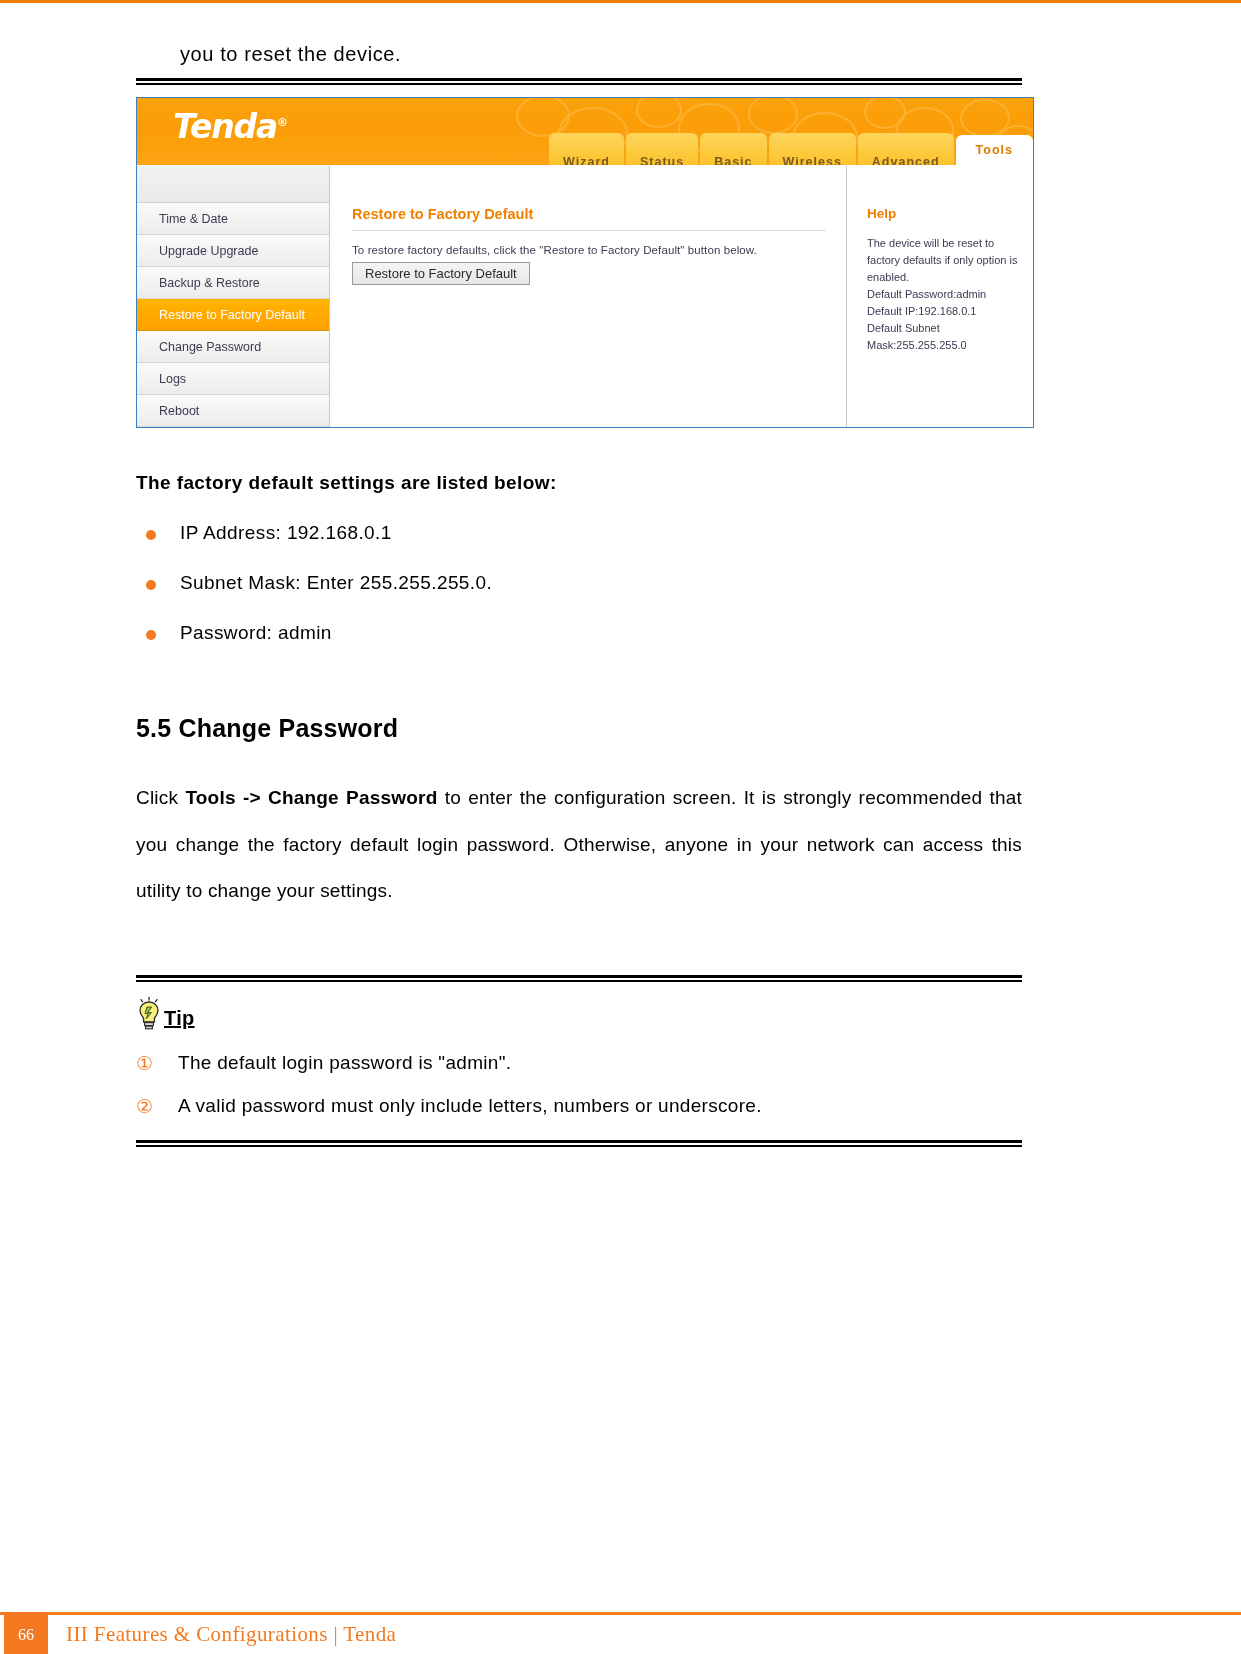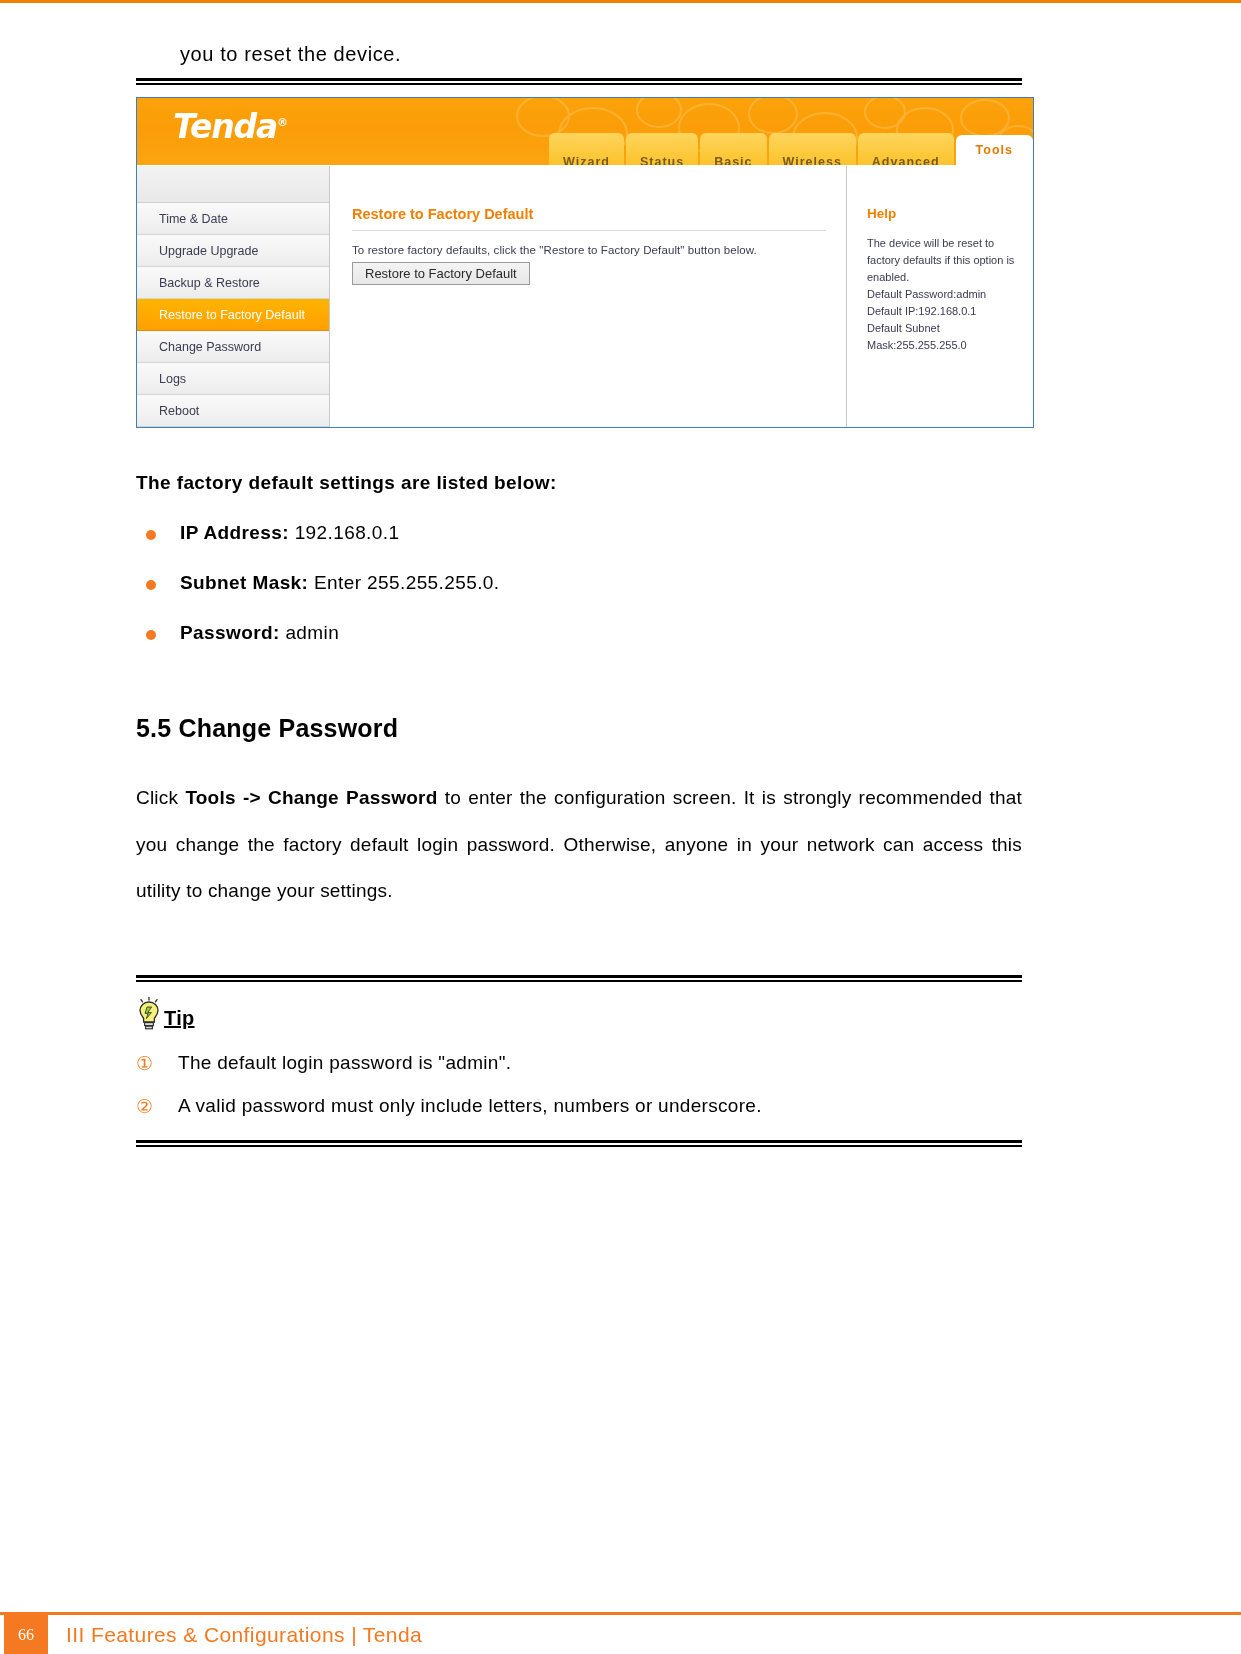--- a/index.html
+++ b/index.html
@@ -229,21 +229,21 @@
   }
   ul.bullets li .dot {
     position: absolute;
     left: 10px;
     top: 8px;
     width: 10px;
     height: 10px;
     border-radius: 50%;
     background: #F47920;
   }
-  ul.bullets li b { font-weight: bold; }
+  ul.bullets li b { font-weight: normal; }
 
   h2.section {
     margin: 70px 0 0 0;
     font-size: 25px;
     font-weight: bold;
     letter-spacing: 0.2px;
   }
   p.body {
     margin: 32px 0 0 0;
     font-size: 19px;
@@ -325,21 +325,21 @@
     font-size: 16px;
     display: flex;
     align-items: center;
     justify-content: center;
     font-family: "Liberation Serif", serif;
   }
   .footer-text {
     margin-left: 18px;
     color: #F47920;
     font-size: 21px;
-    font-family: Liberation Sans, sans-serif;
+    font-family: Liberation Serif, serif;
     letter-spacing: 0.4px;
   }
 </style>
 </head>
 <body>
 
 <div class="page-top-rule"></div>
 
 <div class="content">
 
@@ -394,21 +394,21 @@
         <div class="pane-inner">
           <div class="pane-title">Restore to Factory Default</div>
           <div class="pane-text">To restore factory defaults, click the "Restore to Factory Default" button below.</div>
           <div class="restore-btn">Restore to Factory Default</div>
         </div>
       </div>
 
       <div class="help-pane">
         <div class="help-title">Help</div>
         <div class="help-body">
-          <div class="help-para">The device will be reset to factory defaults if this option is enabled.</div>
+          <div class="help-para">The device will be reset to factory defaults if only option is enabled.</div>
           <div>Default Password:admin</div>
           <div>Default IP:192.168.0.1</div>
           <div>Default Subnet</div>
           <div>Mask:255.255.255.0</div>
         </div>
       </div>
 
     </div>
   </div>
 

